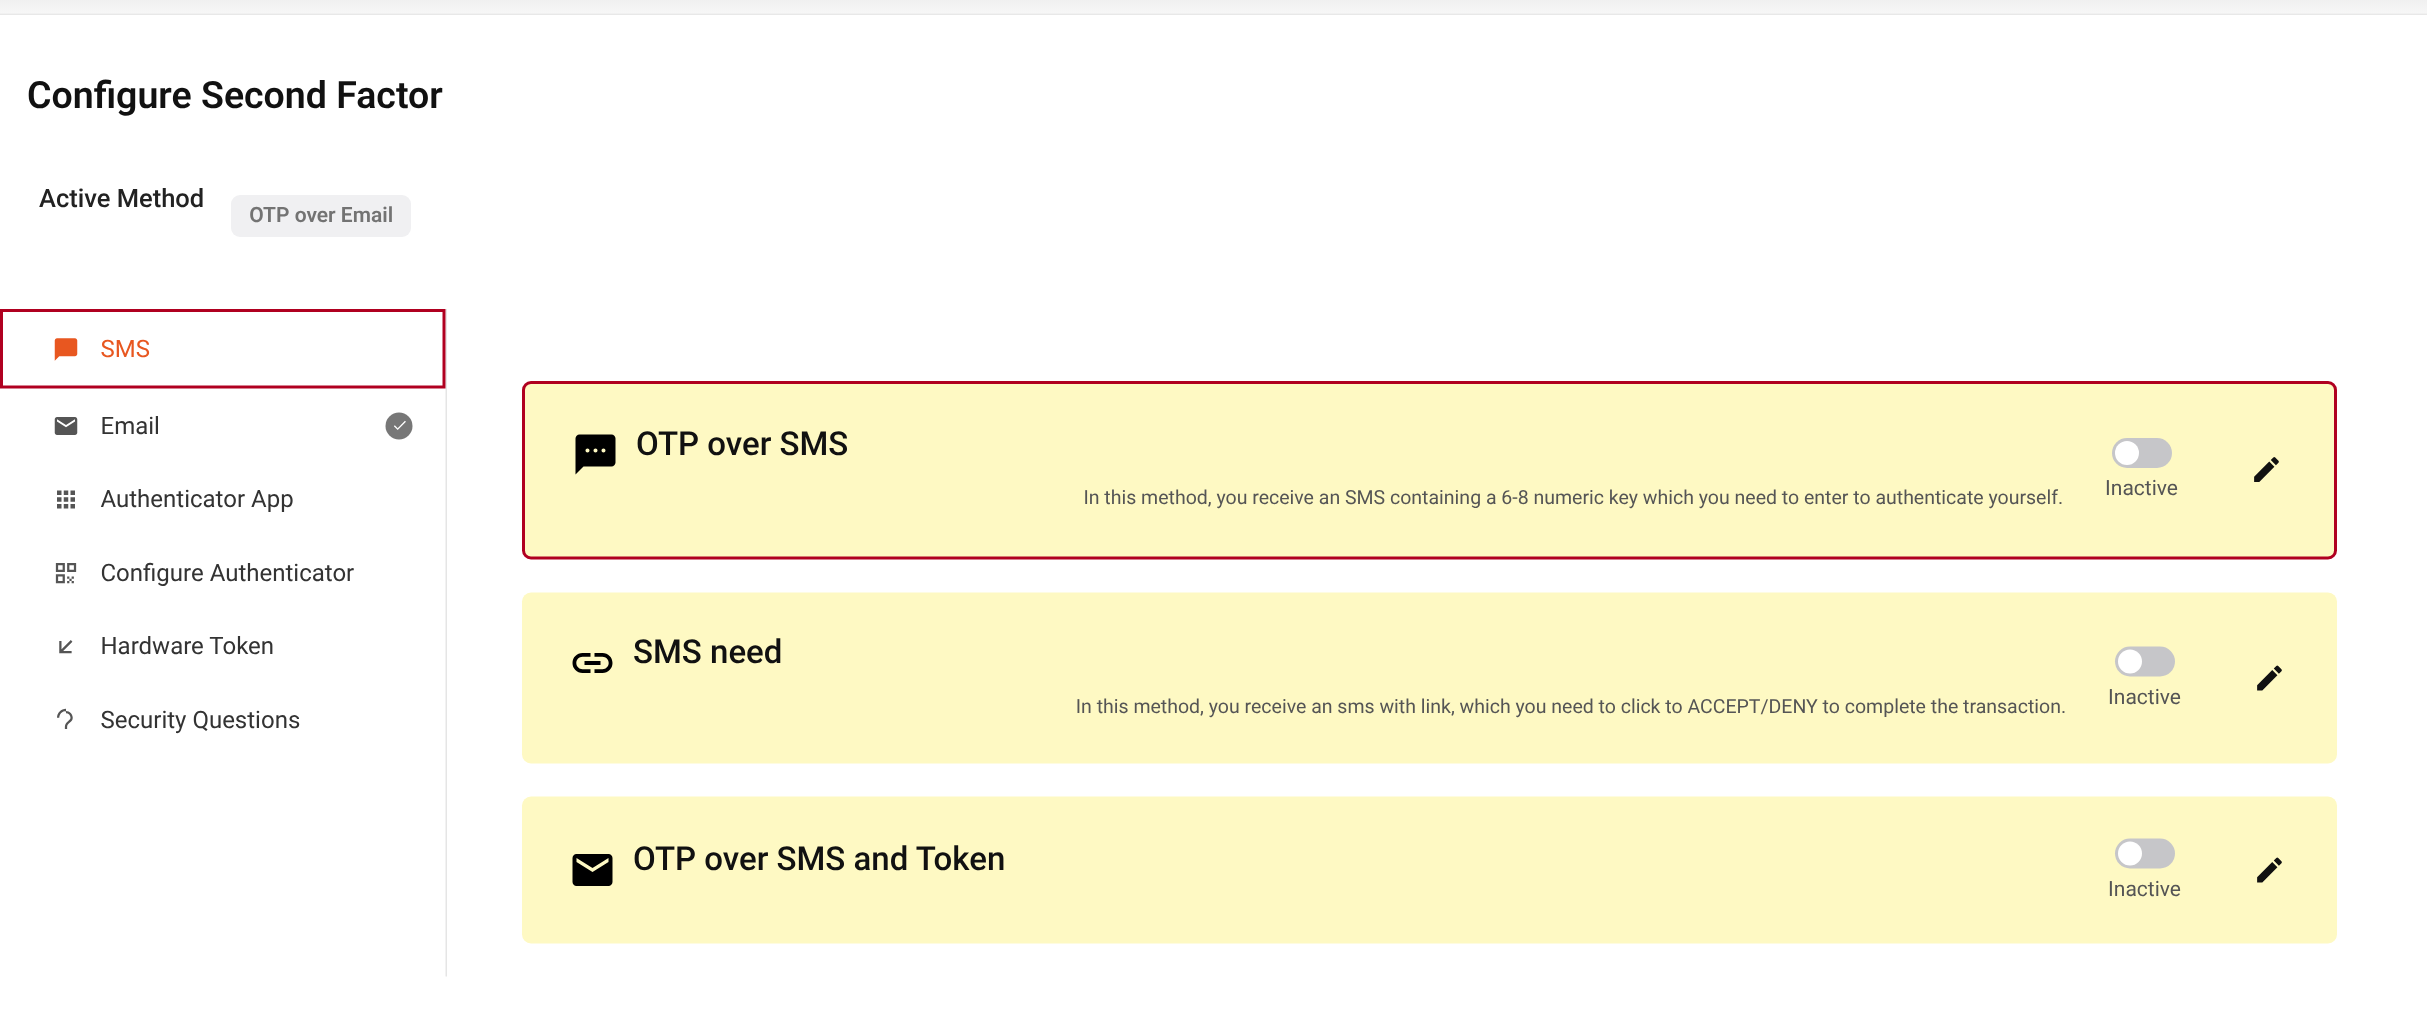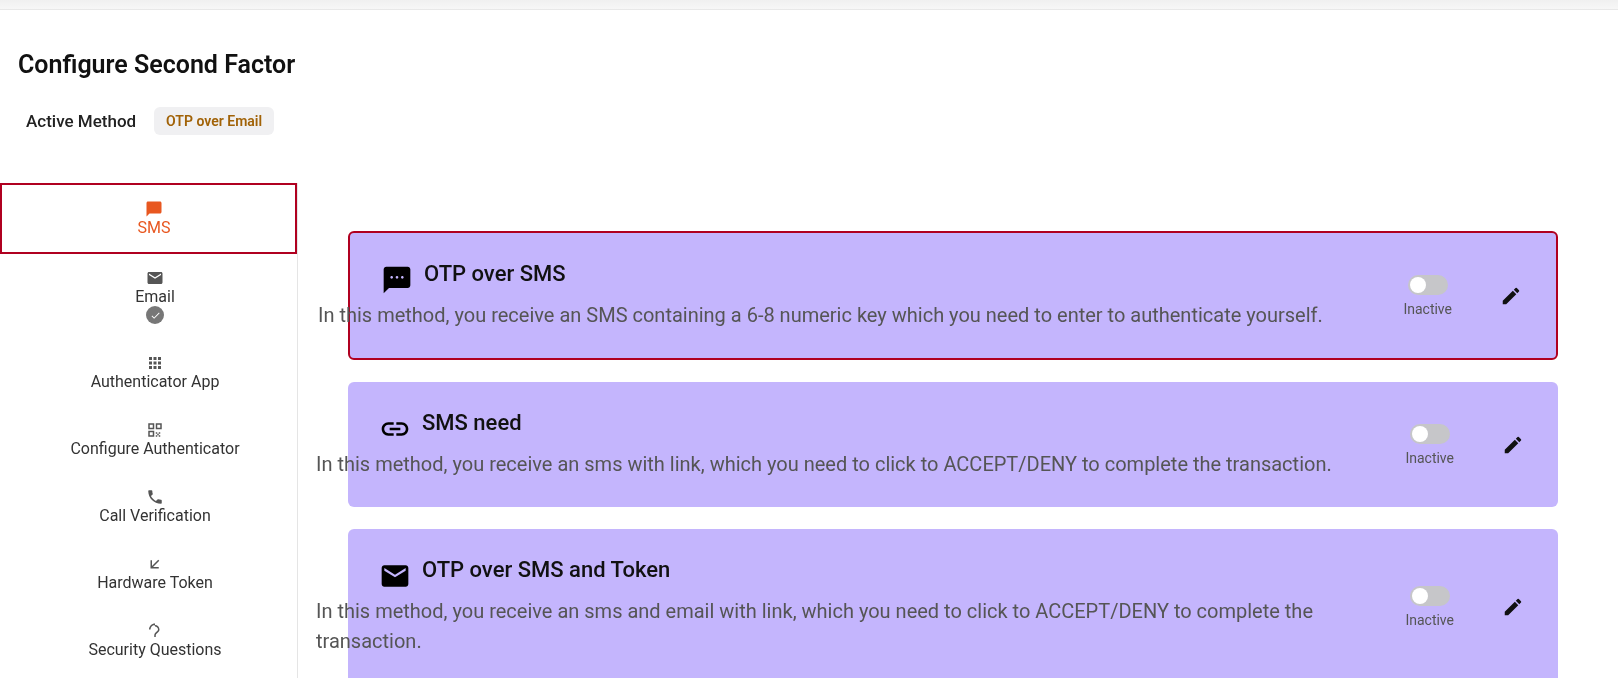--- a/index.html
+++ b/index.html
@@ -35,40 +35,41 @@
     font-size: 17px;
     color: #222;
     font-weight: 500;
   }
   .active-badge {
     background: #f0f0f2;
     border-radius: 6px;
     padding: 6px 12px;
     font-size: 14px;
     font-weight: 600;
-    color: #a16207;
+    color: #737373;
+    margin-top: 23px;
   }
   .layout {
     display: flex;
     margin-top: 48px;
   }
   .sidebar {
     width: 298px;
     border-right: 1px solid #e5e5e5;
     padding-top: 0;
   }
   .sidebar-item {
     display: flex;
     align-items: center;
+    gap: 14px;
     padding: 15px 22px 15px 35px;
     font-size: 16px;
     color: #333;
     cursor: pointer;
     position: relative;
-    flex-direction: column;
   }
   .sidebar-item.active {
     color: #e85720;
     border: 2px solid #b00020;
     border-left: 2px solid #b00020;
     margin-left: 0;
     padding-left: 33px;
   }
   .sidebar-item .label { flex: 1; }
   .sidebar-icon {
@@ -88,21 +89,21 @@
     display: inline-flex;
     align-items: center;
     justify-content: center;
   }
   .check-badge svg { width: 11px; height: 11px; }
   .main {
     flex: 1;
     padding: 48px 60px 0 50px;
   }
   .card {
-    background: #c4b5fd;
+    background: #fef9c3;
     border-radius: 6px;
     padding: 28px 34px 28px 30px;
     margin-bottom: 22px;
     display: flex;
     align-items: center;
     gap: 28px;
   }
   .card.highlighted {
     border: 2px solid #b00020;
   }
@@ -124,24 +125,25 @@
     color: #111;
     margin-bottom: 14px;
     margin-left: -8px;
   }
   .card-title-row {
     display:flex;
     align-items:center;
     gap:18px;
   }
   .card-desc {
-    font-size: 20px;
+    font-size: 13px;
     color: #555;
     line-height: 1.5;
     margin-left: -62px;
+    text-align: right;
   }
   .card-right {
     display: flex;
     align-items: center;
     gap: 48px;
     flex-shrink: 0;
   }
   .toggle-block {
     display: flex;
     flex-direction: column;
@@ -228,28 +230,20 @@
 
     <div class="sidebar-item">
       <span class="sidebar-icon">
         <svg viewBox="0 0 24 24" width="18" height="18" fill="currentColor">
             <path d="M3 3h8v8H3V3zm2 2v4h4V5H5zm8-2h8v8h-8V3zm2 2v4h4V5h-4zM3 13h8v8H3v-8zm2 2v4h4v-4H5zm8 0h2v2h-2zm2 2h2v2h-2zm2-2h2v2h-2zm0 4h2v2h-2zm-4 0h2v2h-2z"></path>
           </svg>
       </span>
       <span class="label">Configure Authenticator</span>
     </div>
 
-    <div class="sidebar-item">
-      <span class="sidebar-icon">
-        <svg viewBox="0 0 24 24" width="18" height="18" fill="currentColor">
-            <path d="M6.6 10.8c1.4 2.8 3.8 5.1 6.6 6.6l2.2-2.2c.3-.3.7-.4 1-.2 1.1.4 2.3.6 3.6.6.6 0 1 .4 1 1V20c0 .6-.4 1-1 1C10.6 21 3 13.4 3 4c0-.6.4-1 1-1h3.4c.6 0 1 .4 1 1 0 1.3.2 2.5.6 3.6.1.4 0 .8-.2 1l-2.2 2.2z"></path>
-          </svg>
-      </span>
-      <span class="label">Call Verification</span>
-    </div>
 
     <div class="sidebar-item">
       <span class="sidebar-icon">
         <svg viewBox="0 0 24 24" width="18" height="18" fill="none" stroke="currentColor" stroke-width="2">
             <path d="M7 17 17 7M7 7v10h10"></path>
           </svg>
       </span>
       <span class="label">Hardware Token</span>
     </div>
 
@@ -322,21 +316,20 @@
     <div class="card">
       <div class="card-body">
         <div class="card-title-row">
           <span class="card-icon">
             <svg viewBox="0 0 24 24" width="32" height="32" fill="currentColor">
                 <path d="M20 4H4c-1.1 0-2 .9-2 2v12c0 1.1.9 2 2 2h16c1.1 0 2-.9 2-2V6c0-1.1-.9-2-2-2zm0 4-8 5-8-5V6l8 5 8-5v2z"></path>
               </svg>
           </span>
           <div class="card-title">OTP over SMS and Token</div>
         </div>
-        <div class="card-desc">In this method, you receive an sms and email with link, which you need to click to ACCEPT/DENY to complete the transaction.</div>
       </div>
       <div class="card-right">
         <div class="toggle-block">
           <div class="toggle">
               <div class="knob"></div>
             </div>
           <div class="toggle-label">Inactive</div>
         </div>
         <span class="edit-btn">
           <svg viewBox="0 0 24 24" width="22" height="22" fill="currentColor">

